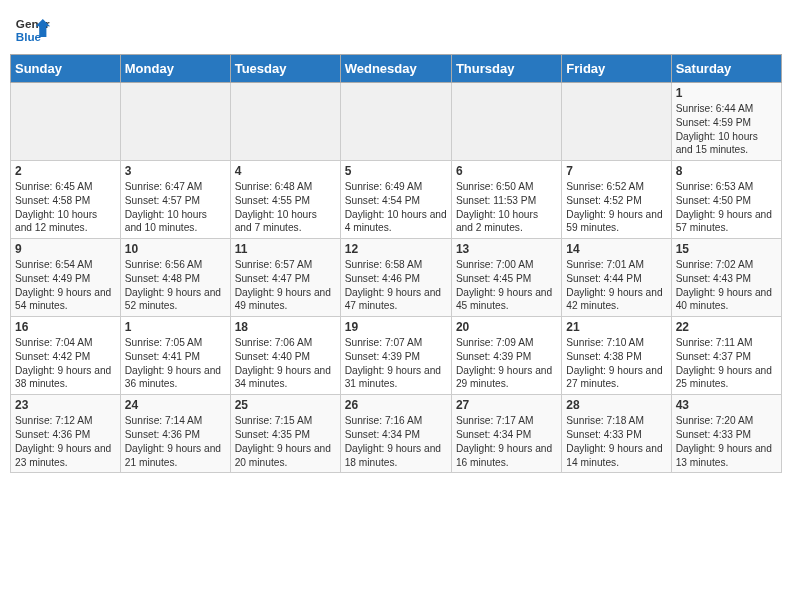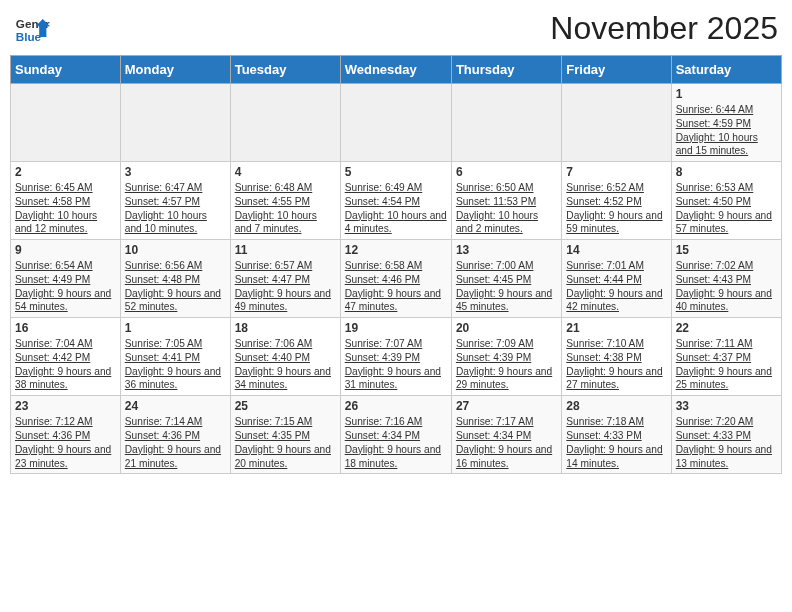--- a/index.html
+++ b/index.html
@@ -72,39 +72,37 @@
     .day-num {
       font-weight: bold;
       font-size: 12px;
       display: block;
       margin-bottom: 2px;
     }
     .cell-content {
       font-size: 10.2px;
       line-height: 1.35;
       color: #333;
-      text-decoration: underline;
     }
     .empty-cell {
       background: #f0f0f0 !important;
     }
   </style>
 </head>
 <body>
 
 <div class="header-area">
   <div class="logo">
     <svg class="logo-icon" viewBox="0 0 40 40">
       <text x="2" y="20" font-size="13" fill="#333" font-family="Arial" font-weight="bold">General</text>
       <text x="2" y="34" font-size="13" fill="#1a6fc1" font-family="Arial" font-weight="bold">Blue</text>
       <polygon points="32,10 40,18 36,18 36,30 28,30 28,18 24,18" fill="#1a6fc1"></polygon>
     </svg>
   </div>
   <div class="title-area">
-    <div class="month-title">November 2025</div>
   </div>
 </div>
 
 <table class="calendar">
   <thead>
     <tr>
     <th>Sunday</th>
         <th>Monday</th>
         <th>Tuesday</th>
         <th>Wednesday</th>
@@ -291,20 +289,20 @@
 Sunset: 4:34 PM
 Daylight: 9 hours and 16 minutes.</div>
         </td>
         <td>
           <span class="day-num">28</span>
           <div class="cell-content">Sunrise: 7:18 AM
 Sunset: 4:33 PM
 Daylight: 9 hours and 14 minutes.</div>
         </td>
         <td>
-          <span class="day-num">33</span>
+          <span class="day-num">43</span>
           <div class="cell-content">Sunrise: 7:20 AM
 Sunset: 4:33 PM
 Daylight: 9 hours and 13 minutes.</div>
         </td>
       </tr>
     </tbody>
 </table>
 
 </body></html>

